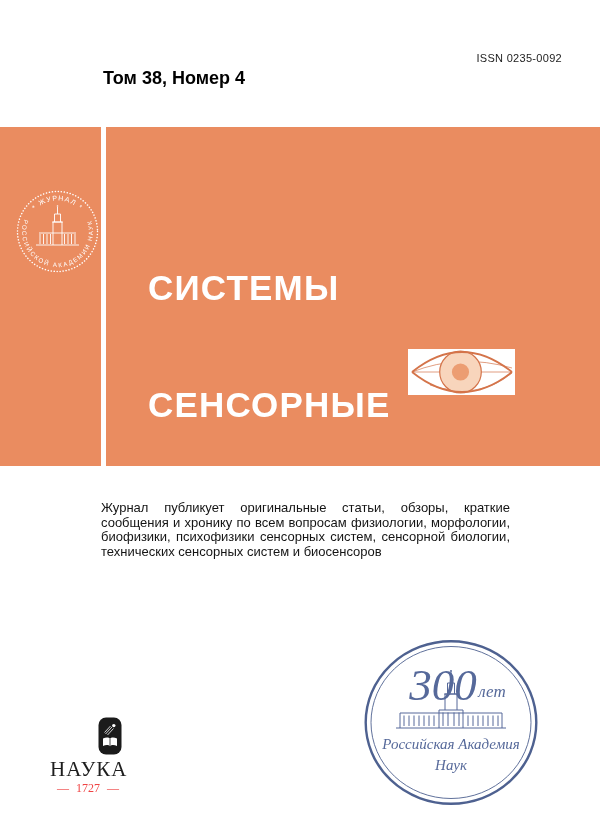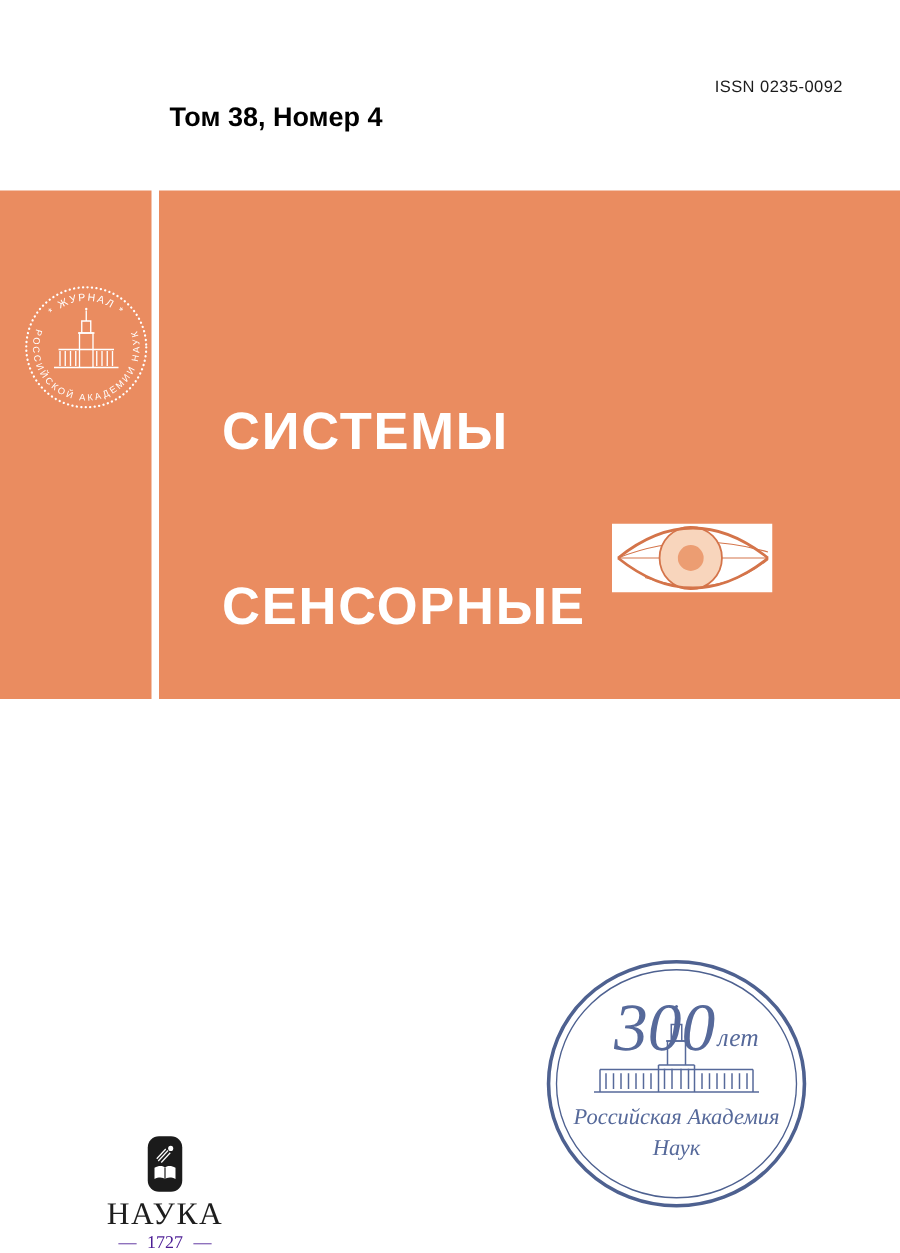--- a/index.html
+++ b/index.html
@@ -8,21 +8,21 @@
     font-family:"Liberation Sans",sans-serif;
   }
   
   .issn{
     position:absolute;top:52px;right:38px;
     font-size:11px;color:#1c1c1c;letter-spacing:.3px;
   }
   .header-row{
     position:absolute;left:103px;right:38px;top:68px;
     display:flex;justify-content:space-between;align-items:baseline;
-    font-weight:bold;font-size:18px;color:#000;margin-left:10px;
+    font-weight:bold;font-size:18px;color:#000;
   }
   
   .accent-bar{
     position:absolute;left:0;top:127px;width:101px;height:339px;
     background:#EA8C60;
   }
   .cover-panel{
     position:absolute;left:106px;top:127px;width:494px;height:339px;
     background:#EA8C60;
   }
@@ -34,29 +34,29 @@
   .eye-box{position:absolute;left:302px;top:222px;width:107px;height:46px;}
   
   .ras-seal{position:absolute;left:14px;top:188px;width:87px;height:87px;}
   
   .description{
     position:absolute;left:101px;top:501px;width:409px;
     font-size:13px;line-height:14.6px;color:#141414;
     text-align:justify;text-align-last:left;margin:0;
   }
   
-  .nauka{position:absolute;left:50px;top:757px;width:120px;text-align:center;color:#1e1e1e;}
+  .nauka{position:absolute;left:50px;top:717px;width:120px;color:#1e1e1e;}
   .nauka-emblem{display:block;margin:0 auto;}
   .nauka-name{
     margin-top:4px;font-family:"Liberation Serif",serif;
     font-size:21px;letter-spacing:1px;line-height:21px;
   }
   .nauka-year{
     margin-top:2px;font-family:"Liberation Serif",serif;
-    font-size:12px;line-height:12px;color:#4c1d95;
+    font-size:12px;line-height:12px;color:#ef4444;
   }
   .nauka-year .dash{margin:0 7px;}
   
   .anniv-seal{position:absolute;left:363px;top:639px;width:176px;height:167px;}
   .script{font-family:"Liberation Serif","DejaVu Serif",serif;font-style:italic;}
 </style>
 </head>
 <body>
 
 <div class="page">
@@ -106,20 +106,21 @@
       <path d="M25 45 H62"></path>
       <path d="M26 46 V56 M29.5 46 V56 M33 46 V56 M36.5 46 V56 M50.5 46 V56 M54 46 V56 M57.5 46 V56 M61 46 V56"></path>
       <path d="M39 57 V34 H48 V57"></path>
       <path d="M38 34 H49"></path>
       <path d="M40.5 34 V26 H46.5 V34"></path>
       <path d="M43.5 26 V19"></path>
       <circle cx="43.5" cy="18" r="0.8" fill="#ffffff" stroke="none"></circle>
     </g>
   </svg>
 
+  <p class="description">Журнал публикует оригинальные статьи, обзоры, краткие сообщения и хронику по всем вопросам физиологии, морфологии, биофизики, психофизики сенсорных систем, сенсорной биологии, технических сенсорных систем и биосенсоров</p>
 
   <div class="nauka">
     <svg class="nauka-emblem" width="24" height="38" viewBox="0 0 24 38" xmlns="http://www.w3.org/2000/svg">
       <rect x="0.5" y="0.5" width="23" height="37" rx="7.5" fill="#1b1b1b"></rect>
       <g stroke="#ffffff" stroke-width="0.8" fill="none">
         <path d="M14 10 L7.5 17"></path>
         <path d="M15.5 11.5 L9.5 18"></path>
         <path d="M12.5 9 L6.5 15.5"></path>
       </g>
       <circle cx="15.8" cy="8.6" r="1.7" fill="#ffffff"></circle>

